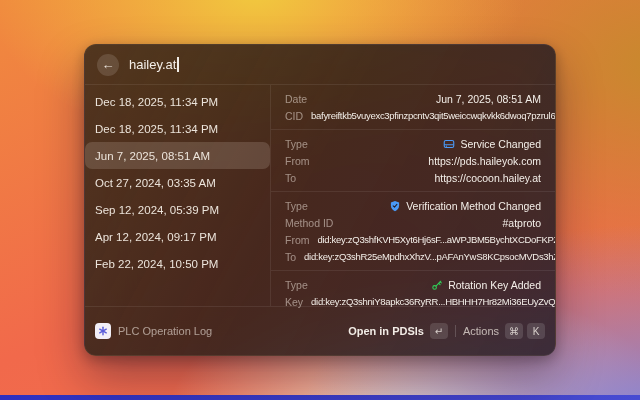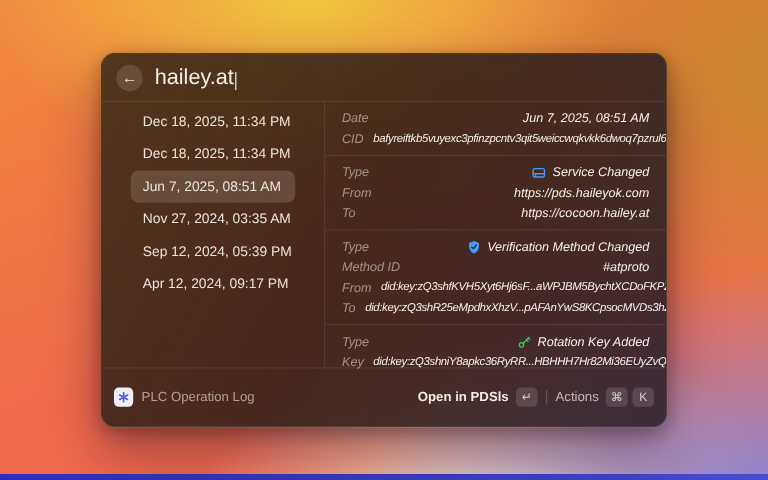--- a/index.html
+++ b/index.html
@@ -38,36 +38,36 @@
   .header {
     flex: 0 0 40px; display: flex; align-items: center; gap: 10px;
     padding: 0 12px; border-bottom: 1px solid rgba(255,255,255,0.08);
   }
   .back-btn {
     width: 22px; height: 22px; border-radius: 11px; flex: 0 0 22px;
     background: rgba(255,255,255,0.13); color: #ece4dc;
     display: flex; align-items: center; justify-content: center;
     font-size: 13px; line-height: 1; cursor: default;
   }
-  .query { color: #f4eee8; font-size: 18px; font-weight: 500; display: flex; align-items: flex-end; }
+  .query { color: #f4eee8; font-size: 13px; font-weight: 500; display: flex; align-items: flex-end; }
   .caret { width: 1.5px; height: 15px; background: #f0ece6; margin-left: 1px; }
   
   .body { flex: 1; display: flex; min-height: 0; }
   .list {
-    flex: 0 0 186px; width: 186px; padding: 3px 24px 0;
+    flex: 0 0 186px; width: 186px; padding: 3px 0 0;
     border-right: 1px solid rgba(255,255,255,0.08);
   }
   .list-item {
     height: 27px; display: flex; align-items: center; padding: 0 10px;
     border-radius: 7px; color: #ece4db; font-size: 11.5px; font-weight: 500;
     white-space: nowrap;
   }
   .list-item.selected { background: rgba(240,226,216,0.17); }
   .detail { flex: 1; min-width: 0; padding: 5px 14px 0; }
-  .detail-row { height: 17px; display: flex; align-items: center; justify-content: space-between; gap: 8px; font-style: italic; }
+  .detail-row { height: 17px; display: flex; align-items: center; justify-content: space-between; gap: 8px; }
   .detail-label { color: rgba(236,226,216,0.55); font-size: 10.5px; flex: 0 0 auto; }
   .detail-value {
     color: #f4efe9; font-size: 10.5px; font-weight: 500;
     display: flex; align-items: center; gap: 5px; min-width: 0; white-space: nowrap;
   }
   .detail-value.long { font-size: 9.5px; letter-spacing: -0.3px; font-weight: 400; }
   .detail-divider { height: 1px; background: rgba(255,255,255,0.08); margin: 5px -14px; }
   .type-icon { display: flex; align-items: center; }
   .type-icon svg { display: block; }
   
@@ -114,27 +114,30 @@
         <div class="list-item">
           <span>Dec 18, 2025, 11:34 PM</span>
         </div>
         <div class="list-item">
           <span>Dec 18, 2025, 11:34 PM</span>
         </div>
         <div class="list-item selected">
           <span>Jun 7, 2025, 08:51 AM</span>
         </div>
         <div class="list-item">
-          <span>Nov 27, 2024, 03:35 AM</span>
+          <span>Oct 27, 2024, 03:35 AM</span>
         </div>
         <div class="list-item">
           <span>Sep 12, 2024, 05:39 PM</span>
         </div>
         <div class="list-item">
           <span>Apr 12, 2024, 09:17 PM</span>
+        </div>
+        <div class="list-item">
+          <span>Feb 22, 2024, 10:50 PM</span>
         </div>
       </div>
     <div class="detail">
         <div>
           <div class="detail-row">
             <span class="detail-label">Date</span>
             <span class="detail-value">
               <span>Jun 7, 2025, 08:51 AM</span>
             </span>
           </div>

